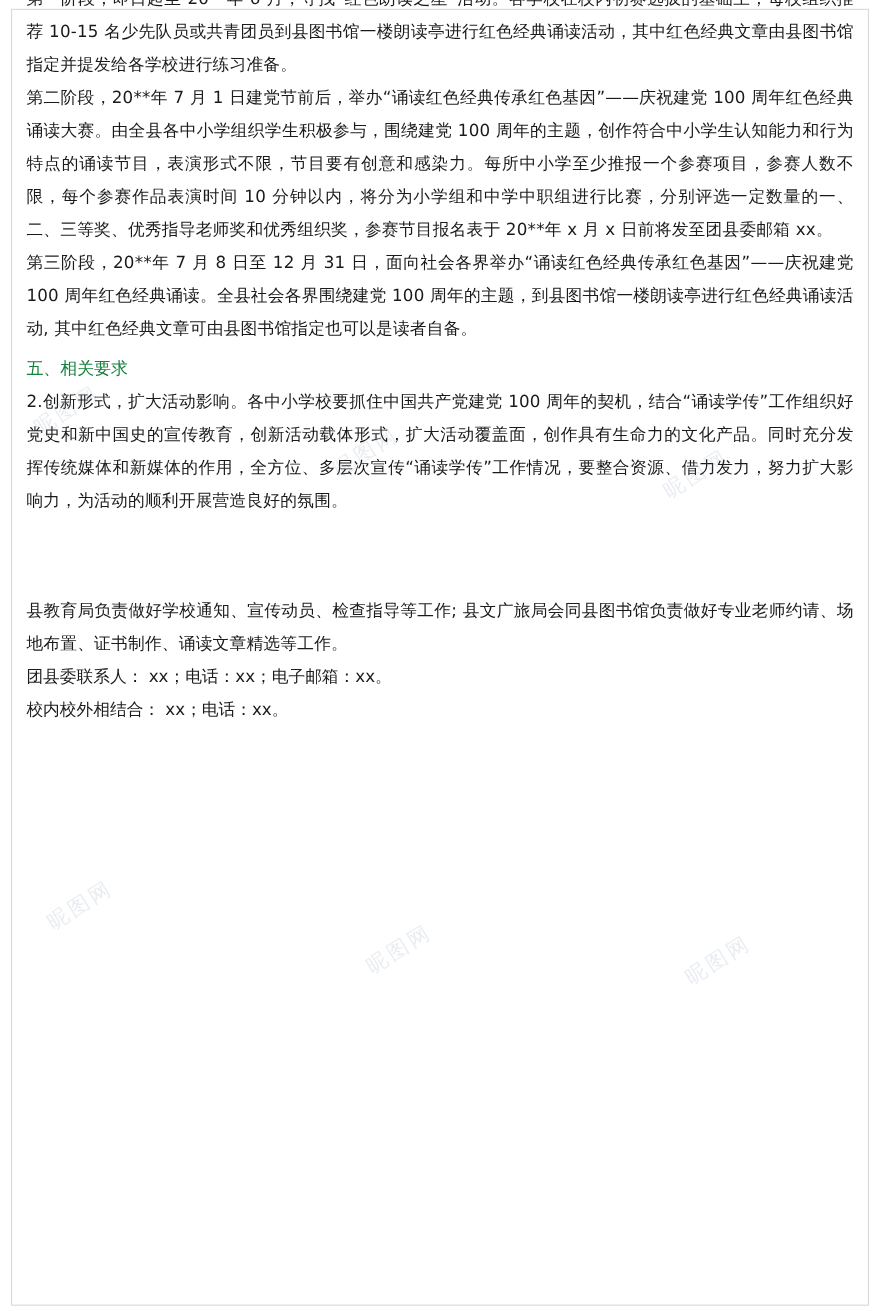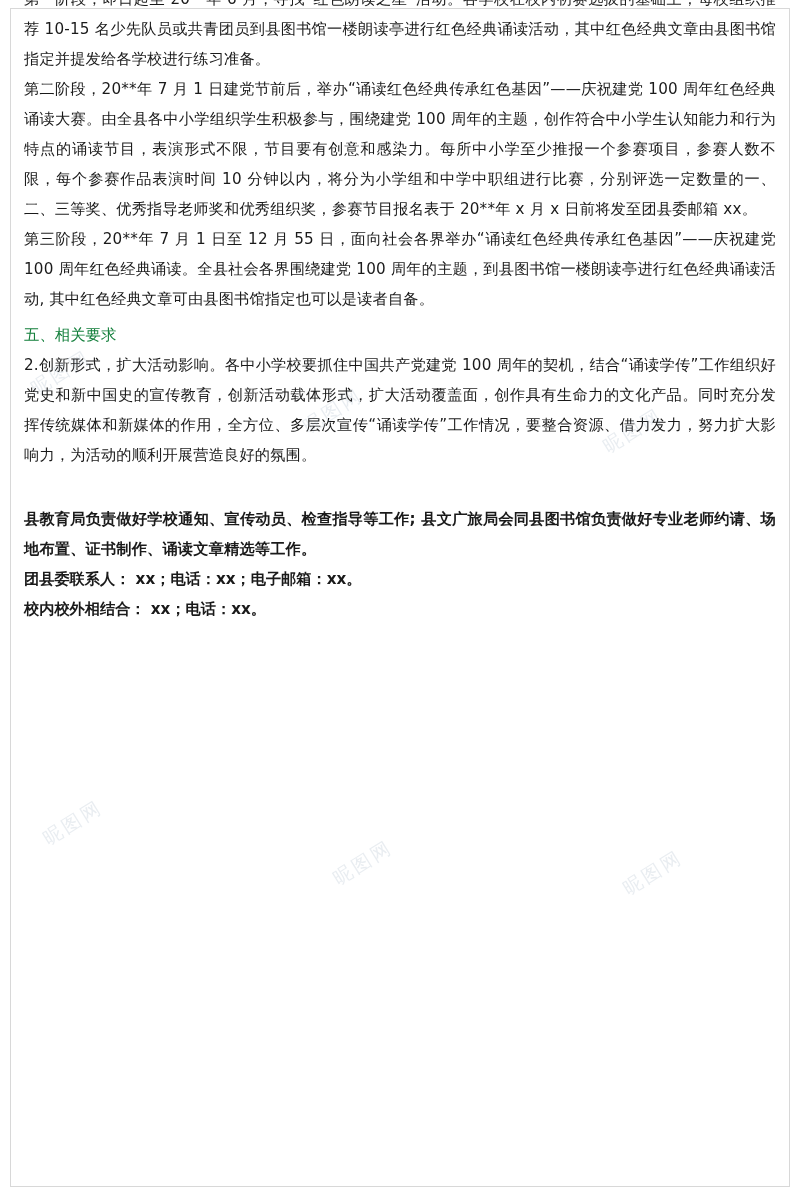--- a/index.html
+++ b/index.html
@@ -51,30 +51,31 @@
   }
   .heading {
     font-size: 15.4px;
     line-height: 30px;
     font-weight: normal;
     color: #15803d;
     margin: 0;
     padding-top: 6px;
   }
   .bold {
-    font-weight: bold;
+    font-weight: normal;
+    margin-top: 36px;
   }
   .gap {
     height: 34px;
   }
   .contact {
     font-size: 15.2px;
     line-height: 30px;
     color: #1a1a1a;
-    font-weight: bold;
+    font-weight: normal;
     margin: 0;
   }
   
   .watermark {
     position: absolute;
     color: rgba(120, 140, 170, 0.16);
     font-size: 19px;
     letter-spacing: 3px;
     transform: rotate(-32deg);
     white-space: nowrap;
@@ -96,21 +97,21 @@
 
   <div class="page-border"></div>
 
   <div class="content">
 
     <p class="para first-clip">第一阶段，即日起至 20**年 6 月，寻找“红色朗读之星”活动。各学校在校内初赛选拔的基础上，每校组织推荐 10-15 名少先队员或共青团员到县图书馆一楼朗读亭进行红色经典诵读活动，其中红色经典文章由县图书馆指定并提发给各学校进行练习准备。</p>
 
 
     <p class="para">第二阶段，20**年 7 月 1 日建党节前后，举办“诵读红色经典传承红色基因”——庆祝建党 100 周年红色经典诵读大赛。由全县各中小学组织学生积极参与，围绕建党 100 周年的主题，创作符合中小学生认知能力和行为特点的诵读节目，表演形式不限，节目要有创意和感染力。每所中小学至少推报一个参赛项目，参赛人数不限，每个参赛作品表演时间 10 分钟以内，将分为小学组和中学中职组进行比赛，分别评选一定数量的一、二、三等奖、优秀指导老师奖和优秀组织奖，参赛节目报名表于 20**年 x 月 x 日前将发至团县委邮箱 xx。</p>
 
-    <p class="para">第三阶段，20**年 7 月 1 日至 12 月 55 日，面向社会各界举办“诵读红色经典传承红色基因”——庆祝建党 100 周年红色经典诵读。全县社会各界围绕建党 100 周年的主题，到县图书馆一楼朗读亭进行红色经典诵读活动, 其中红色经典文章可由县图书馆指定也可以是读者自备。</p>
+    <p class="para">第三阶段，20**年 7 月 8 日至 12 月 31 日，面向社会各界举办“诵读红色经典传承红色基因”——庆祝建党 100 周年红色经典诵读。全县社会各界围绕建党 100 周年的主题，到县图书馆一楼朗读亭进行红色经典诵读活动, 其中红色经典文章可由县图书馆指定也可以是读者自备。</p>
 
     <p class="heading">五、相关要求</p>
 
 
     <p class="para">2.创新形式，扩大活动影响。各中小学校要抓住中国共产党建党 100 周年的契机，结合“诵读学传”工作组织好党史和新中国史的宣传教育，创新活动载体形式，扩大活动覆盖面，创作具有生命力的文化产品。同时充分发挥传统媒体和新媒体的作用，全方位、多层次宣传“诵读学传”工作情况，要整合资源、借力发力，努力扩大影响力，为活动的顺利开展营造良好的氛围。</p>
 
 
     <div class="gap"></div>
 
     <p class="para bold">县教育局负责做好学校通知、宣传动员、检查指导等工作; 县文广旅局会同县图书馆负责做好专业老师约请、场地布置、证书制作、诵读文章精选等工作。</p>

